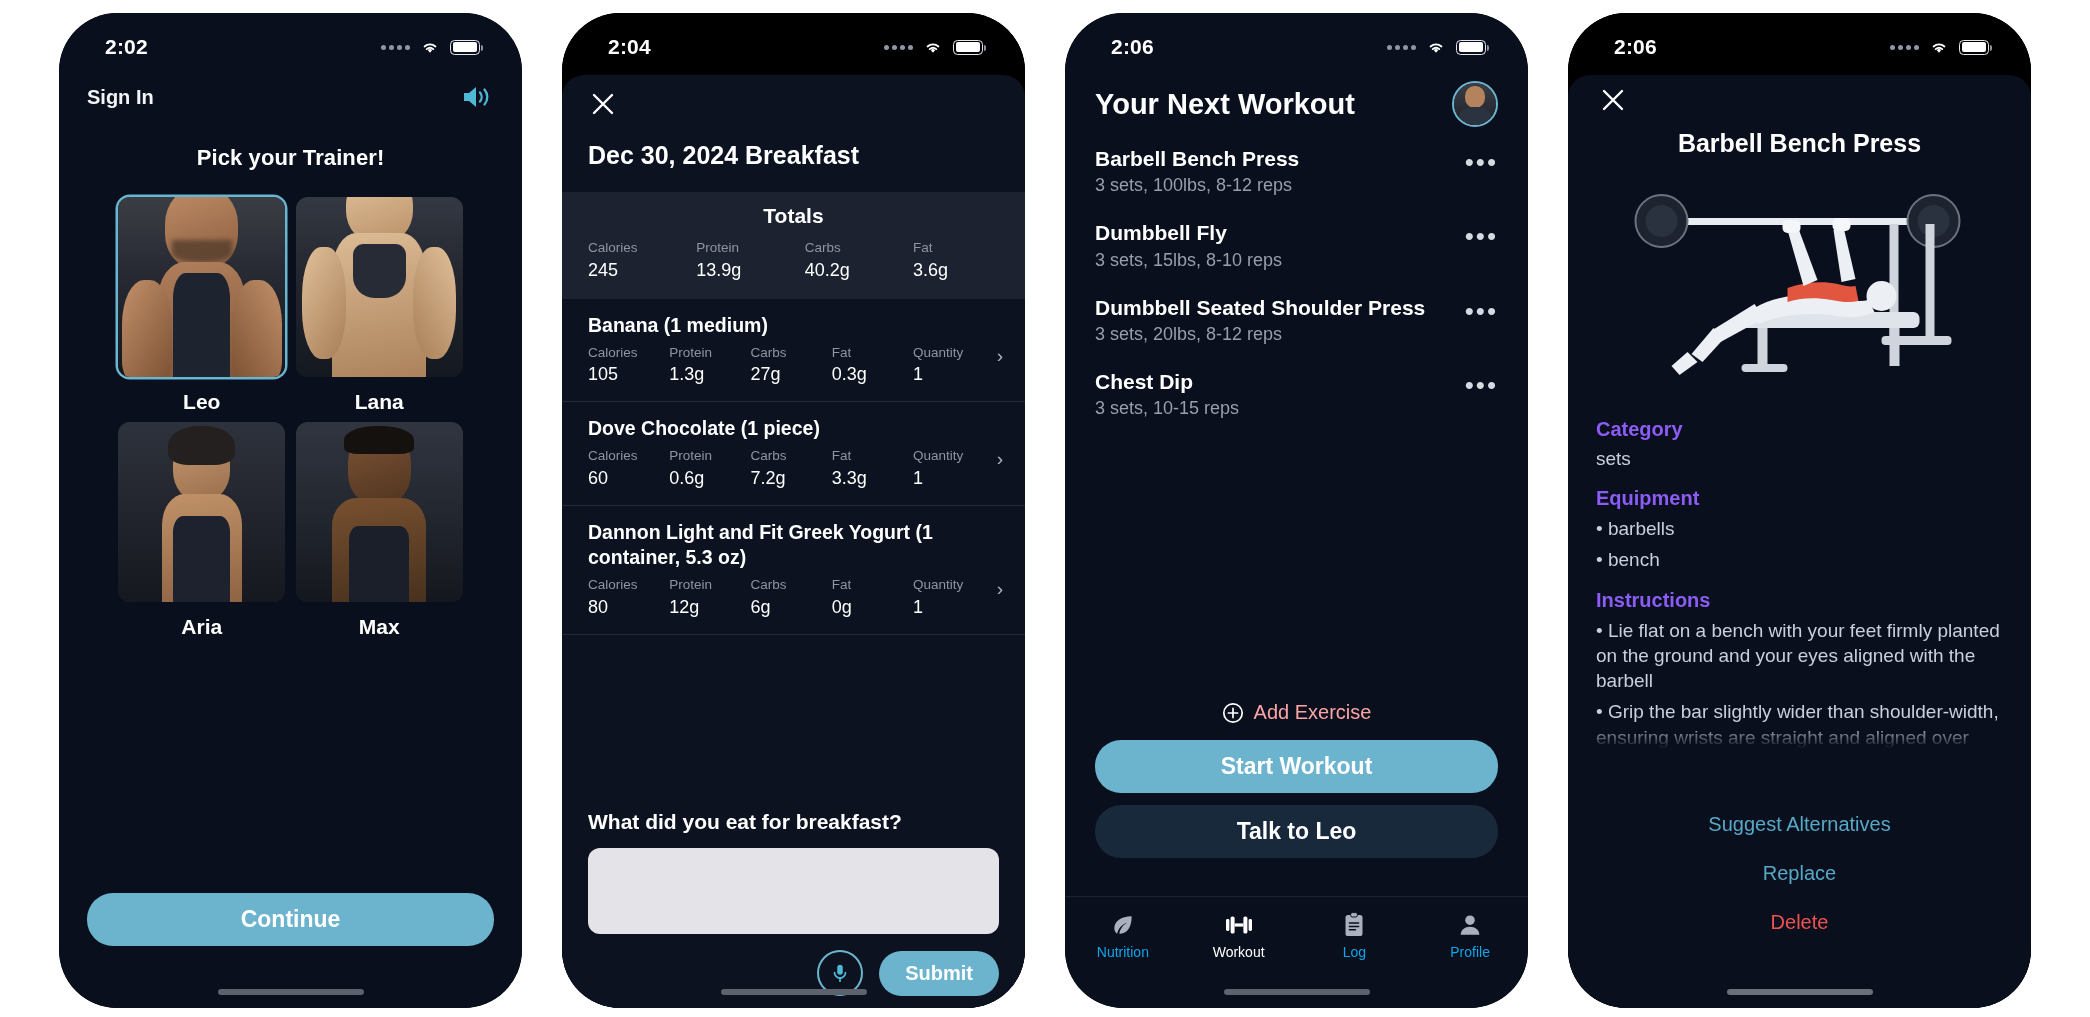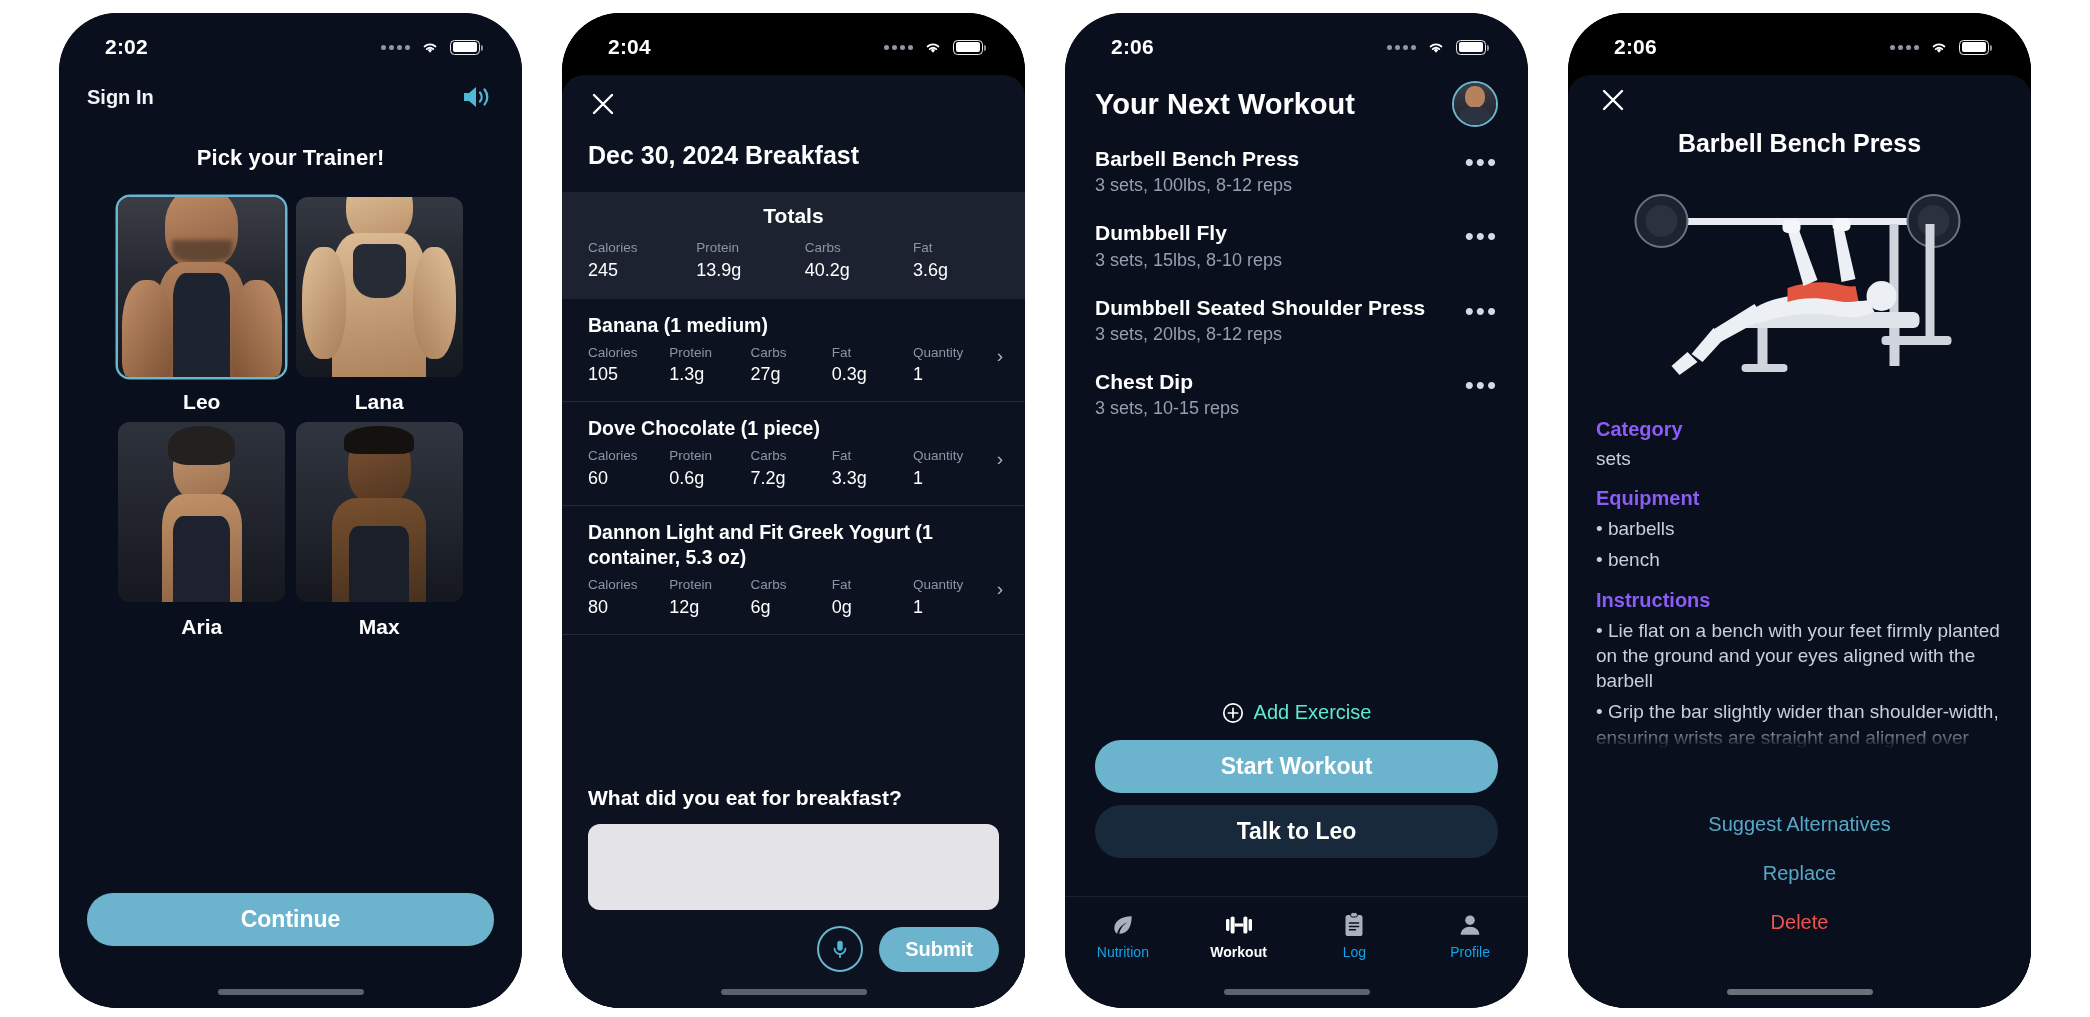--- a/index.html
+++ b/index.html
@@ -119,43 +119,43 @@
   .macro-l { color: #8d94a4; font-size: 13.5px; line-height: 1.45; }
   .macro-v { color: #ffffff; font-size: 18px; line-height: 1.4; }
   .food-list { flex: 1 1 auto; overflow: hidden; background: #0c1220; }
   .food-row { padding: 14px 26px 14px 26px; border-bottom: 1px solid #232a39; position: relative; }
   .food-name { color: #ffffff; font-size: 19.5px; font-weight: 700; line-height: 1.28; margin-bottom: 5px; }
   .chev { position: absolute; right: 22px; color: #aeb4c2; font-size: 19px; }
   .food-macros { display: flex; }
   .food-macros .macro { flex: 1 1 0; }
   .food-macros .macro.qty { flex: 0 0 86px; }
   .prompt { color: #ffffff; font-size: 21px; font-weight: 700; padding: 0 0 14px 26px; }
-  .p2-bottom { padding: 18px 0 36px 0; background: #0c1220; }
+  .p2-bottom { padding: 18px 0 12px 0; background: #0c1220; }
   .textarea { margin: 0 26px; height: 86px; border-radius: 12px; background: #e4e4e8; }
   .p2-actions { display: flex; align-items: center; justify-content: flex-end; gap: 16px; margin: 16px 26px 0 26px; }
   .mic-btn { width: 46px; height: 46px; border-radius: 50%; border: 2px solid #6cb5cf; display:flex; align-items:center; justify-content:center; }
   .submit-btn { background: #6cb4cd; color: #ffffff; font-size: 20px; font-weight: 600; border-radius: 24px; padding: 11px 26px; }
 
   
   .p3-head { display: flex; align-items: center; justify-content: space-between; padding: 6px 30px 0 30px; }
   .p3-title { color: #ffffff; font-size: 29px; font-weight: 700; }
   .avatar { width: 46px; height: 46px; border-radius: 50%; border: 2px solid #6cb5cf; overflow: hidden; position: relative; background:#2a2f3a; }
   .ex-list { margin-top: 18px; }
   .ex-row { display: flex; align-items: flex-start; justify-content: space-between; padding: 0 30px; margin-bottom: 23px; }
   .ex-name { color: #ffffff; font-size: 21px; font-weight: 700; line-height: 1.3; }
   .ex-sub { color: #979eae; font-size: 18px; margin-top: 3px; }
   .dots3 { color: #d5d9e2; font-size: 26px; line-height: 1; letter-spacing: 2px; padding-top: 4px; }
-  .add-ex { display: flex; align-items: center; justify-content: center; gap: 10px; color: #5eead4; font-size: 20px; }
+  .add-ex { display: flex; align-items: center; justify-content: center; gap: 10px; color: #fca5a5; font-size: 20px; }
   .p3-cta { padding: 0 30px; }
   .btn-primary { background: #6cb4cd; color: #ffffff; font-size: 23px; font-weight: 700; text-align: center; border-radius: 26px; padding: 13px 0; margin-top: 16px; }
   .btn-secondary { background: #18293b; color: #ffffff; font-size: 23px; font-weight: 700; text-align: center; border-radius: 26px; padding: 13px 0; margin-top: 12px; }
   .tabbar { position: absolute; left: 0; right: 0; bottom: 34px; height: 78px; border-top: 1px solid #1b2231; display: flex; }
   .tab { flex: 1 1 0; display: flex; flex-direction: column; align-items: center; justify-content: center; gap: 6px; }
   .tab-label { font-size: 14px; color: #0ea5e9; }
-  .tab.active .tab-label { color: #ffffff; font-weight: 700; text-align: right; }
+  .tab.active .tab-label { color: #ffffff; font-weight: 400; text-align: right; }
 
   
   .p4-close { padding: 10px 0 0 30px; }
   .p4-title { text-align: center; color: #ffffff; font-size: 25px; font-weight: 700; margin-top: 10px; }
   .p4-illus { height: 230px; position: relative; margin-top: 8px; }
   .p4-content { padding: 6px 28px 0 28px; }
   .sec-h { color: #8b5cf6; font-size: 20px; font-weight: 700; margin-top: 16px; }
   .sec-t { color: #c9cfdb; font-size: 19px; margin-top: 5px; line-height: 1.32; }
   .bullet { color: #c9cfdb; font-size: 19px; margin-top: 6px; line-height: 1.33; }
   .fade-cut { position: relative; max-height: 92px; overflow: hidden; }

